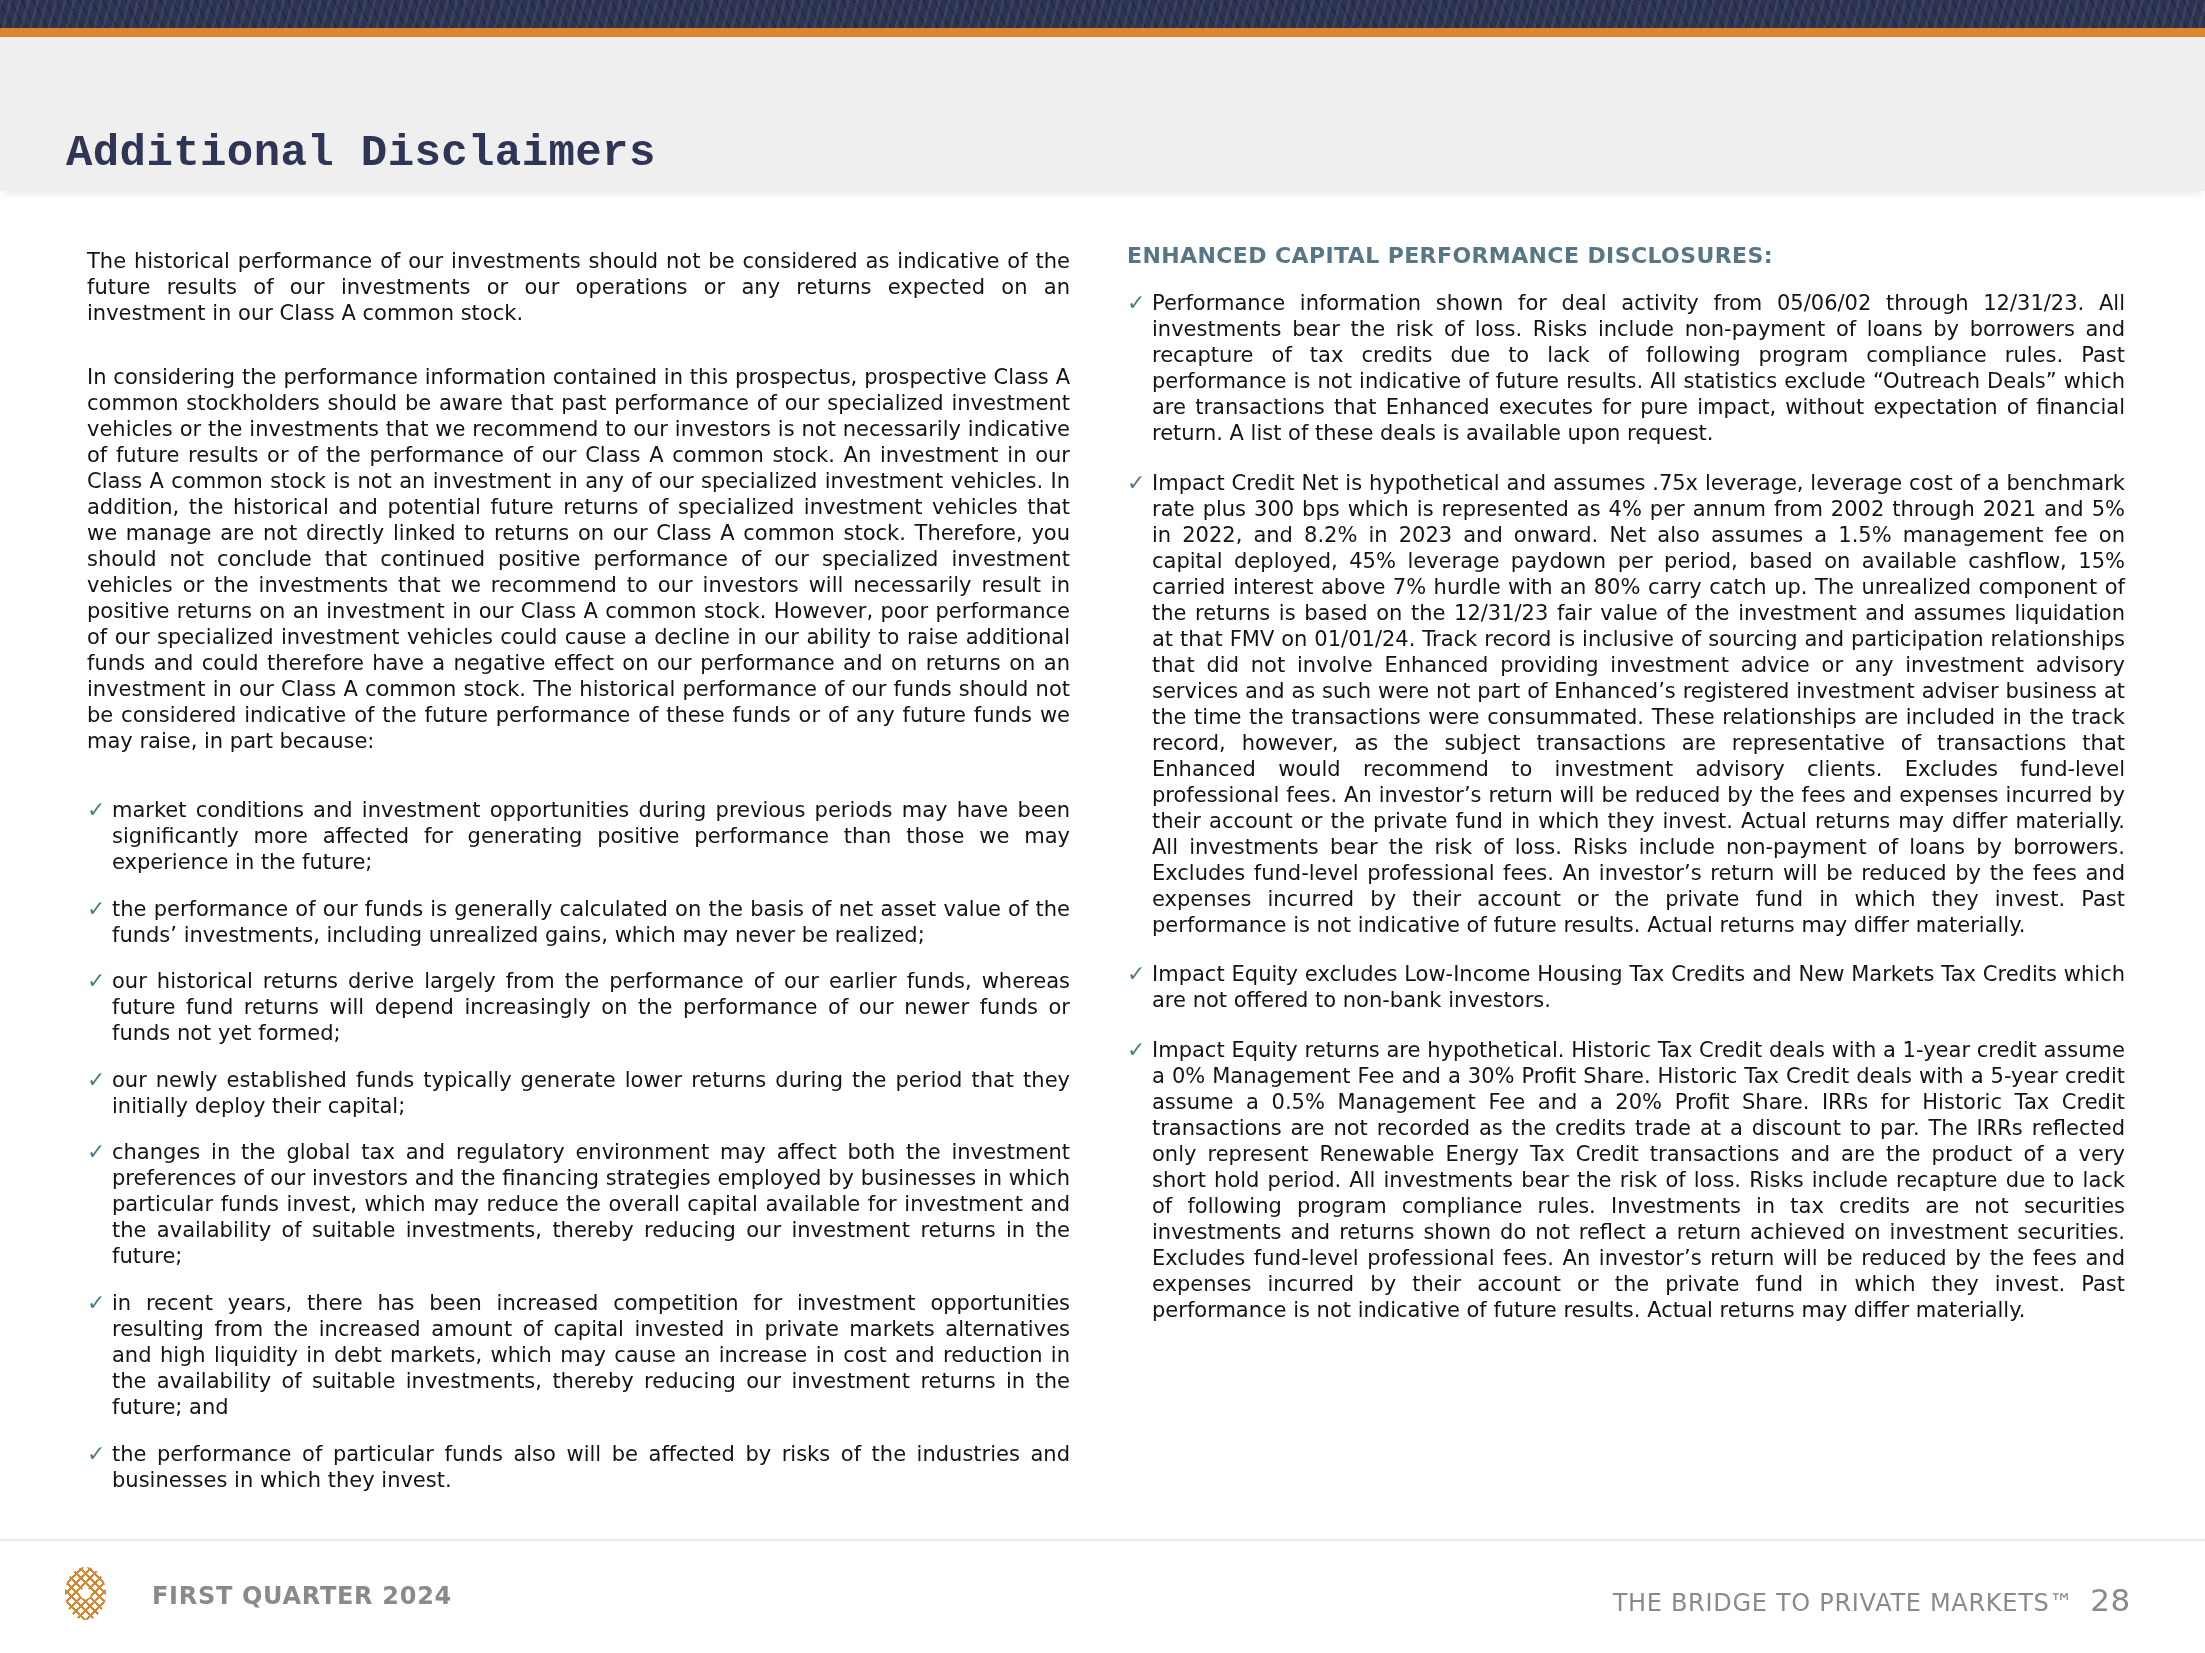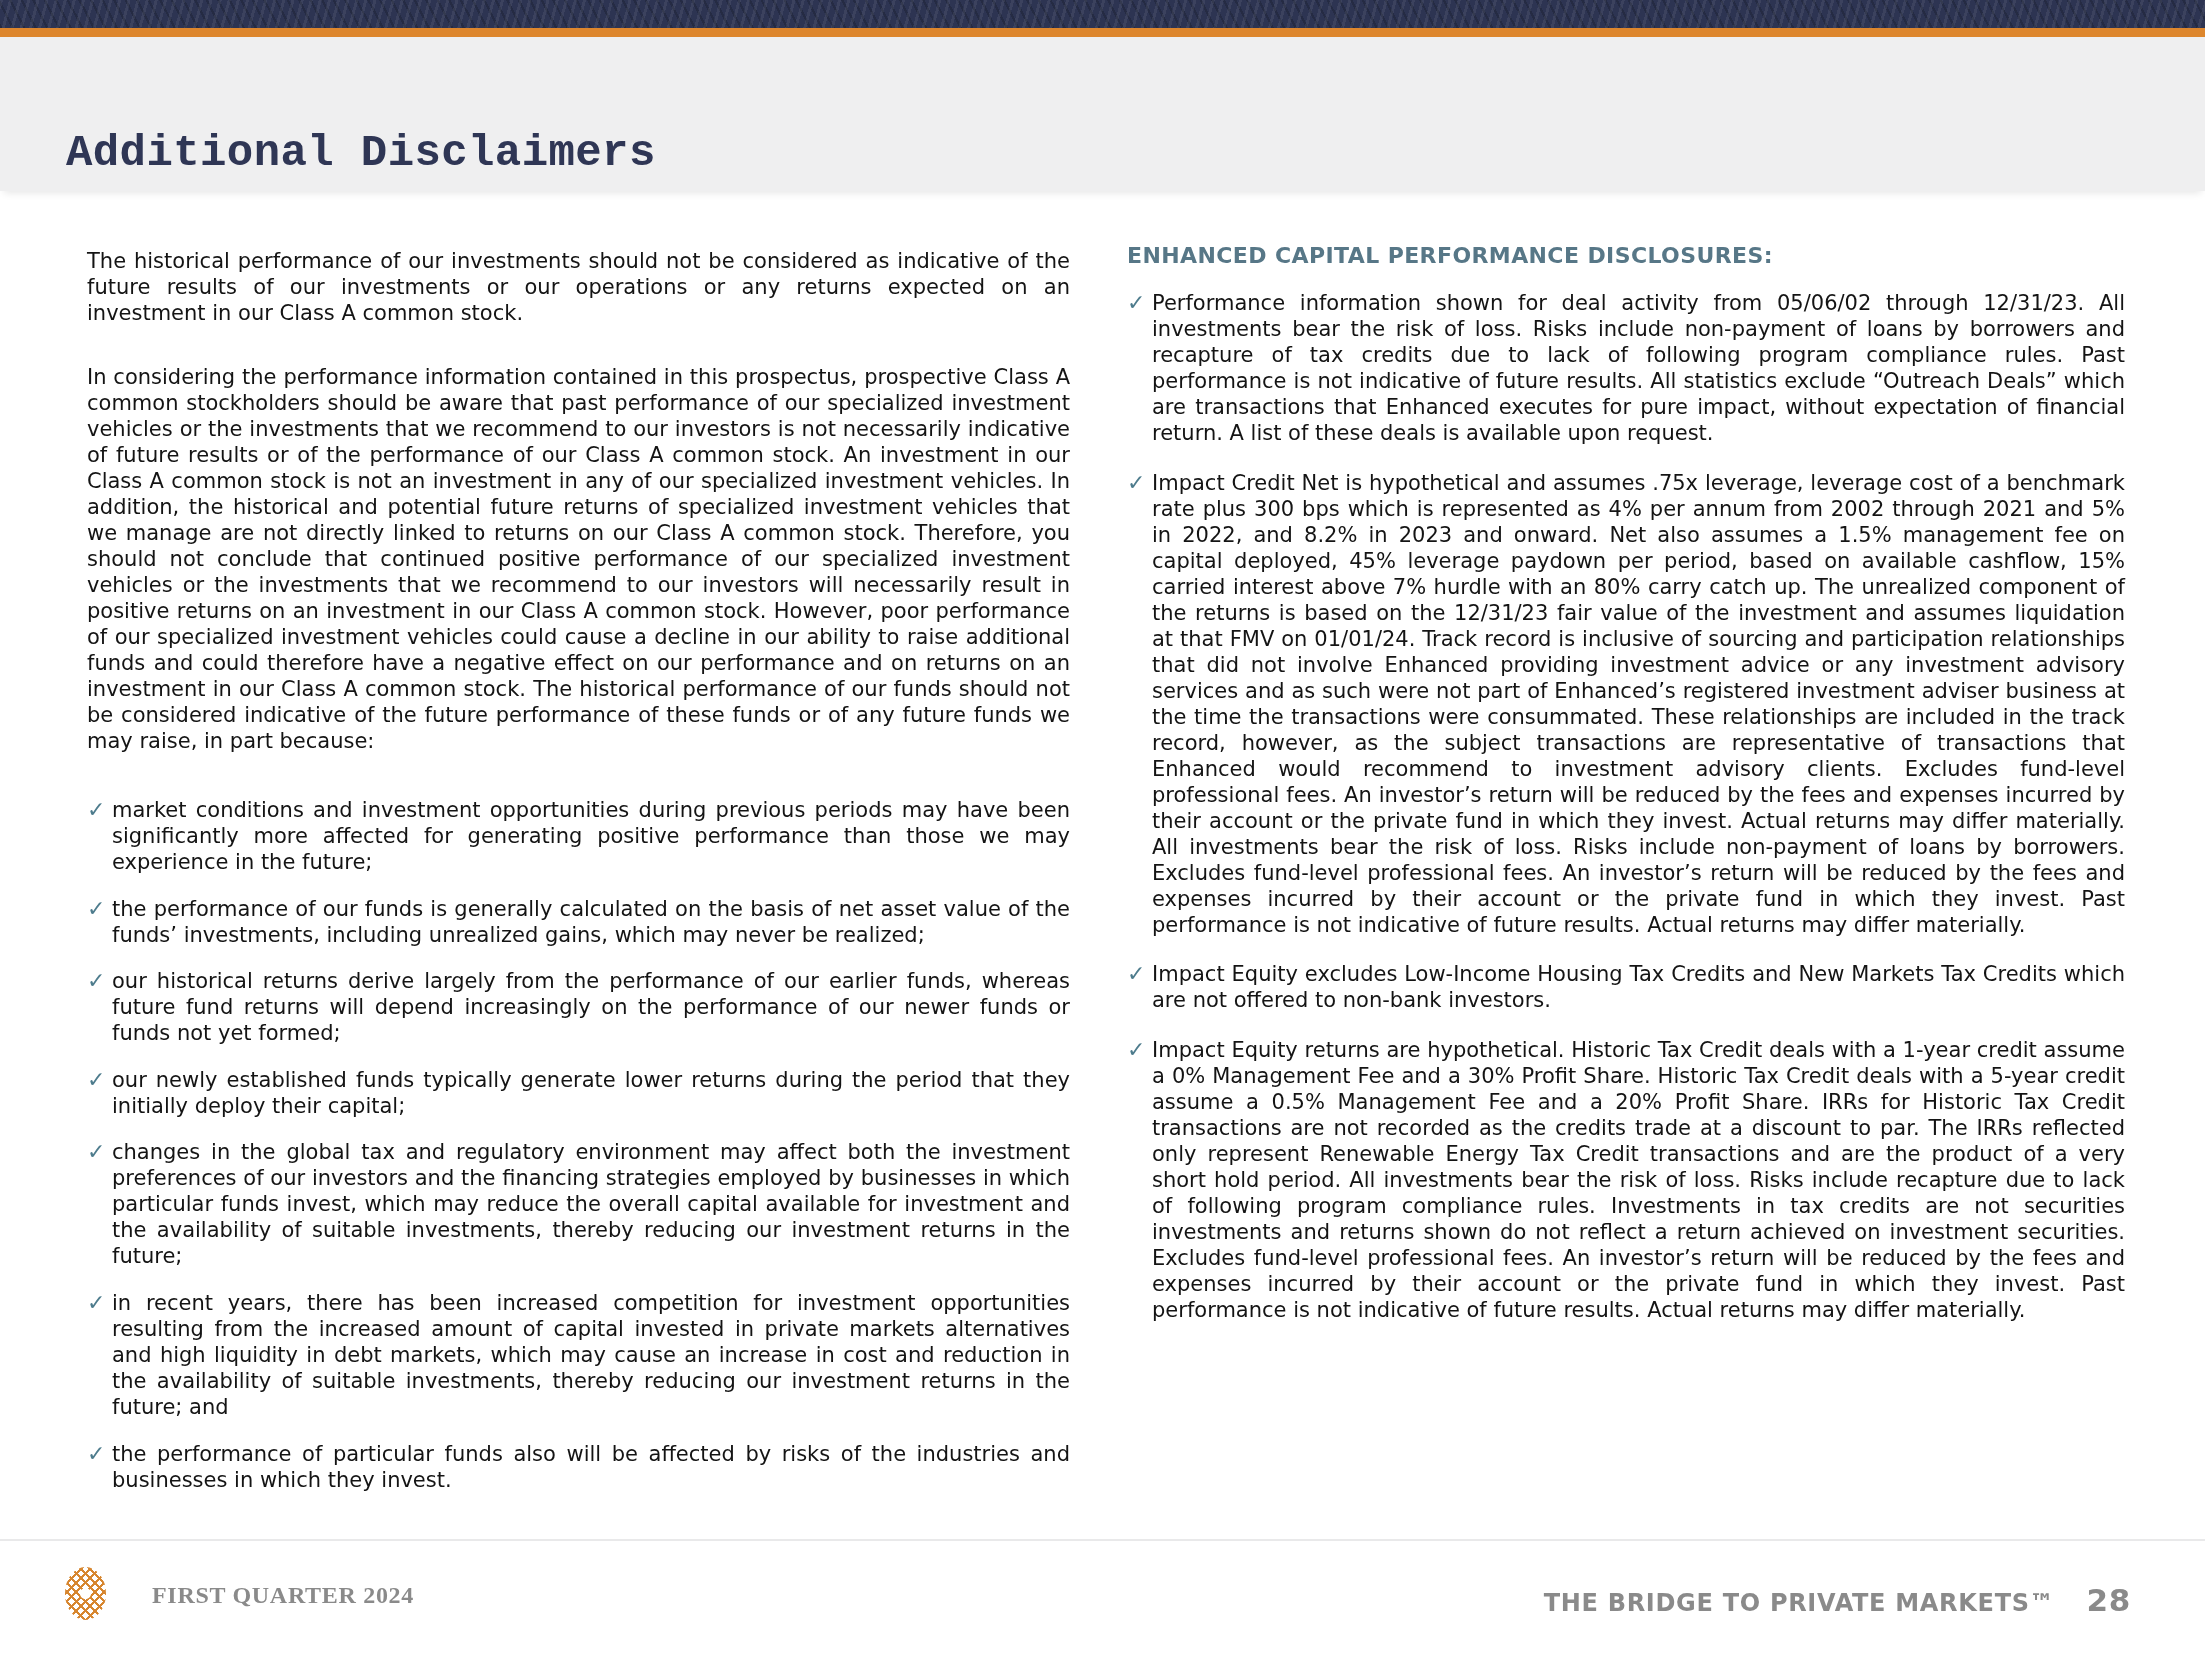--- a/index.html
+++ b/index.html
@@ -48,26 +48,26 @@
   .footer-divider{position:absolute; left:0; top:1539px; width:2205px; height:1.5px; background:#e9e9ea;}
   .footer-logo{
     position:absolute; left:65px; top:1567px; width:41px; height:53px; border-radius:50%;
     background:
       radial-gradient(circle at 50% 50%, #ffffff 0 5.1px, rgba(255,255,255,0) 5.9px),
       repeating-linear-gradient(45deg, var(--logo-orange) 0 2.2px, rgba(255,255,255,0) 2.2px 6.6px),
       repeating-linear-gradient(-45deg, var(--logo-orange) 0 2.2px, rgba(255,255,255,0) 2.2px 6.6px);
   }
   .footer-left{
     position:absolute; left:152px; top:1582px;
-    font-size:24px; font-weight:bold; color:var(--footer-text); letter-spacing:0.7px;font-family:Liberation Serif, serif;
+    font-size:24px; font-weight:bold; color:var(--footer-text); letter-spacing:0.7px;
   }
   .footer-right{
     position:absolute; right:74px; top:1582px; text-align:right;
-    font-size:24px; font-weight:bold; color:var(--footer-text); letter-spacing:0.7px;
-    display:flex; align-items:baseline; gap:32px;
+    font-size:24px; font-weight:normal; color:var(--footer-text); letter-spacing:0.7px;
+    display:flex; align-items:baseline; gap:16px;
   }
   .page-number{font-size:31px;}
 </style>
 </head>
 <body>
 
 <div class="slide">
 
   <div class="top-band"></div>
   <div class="orange-bar"></div>

